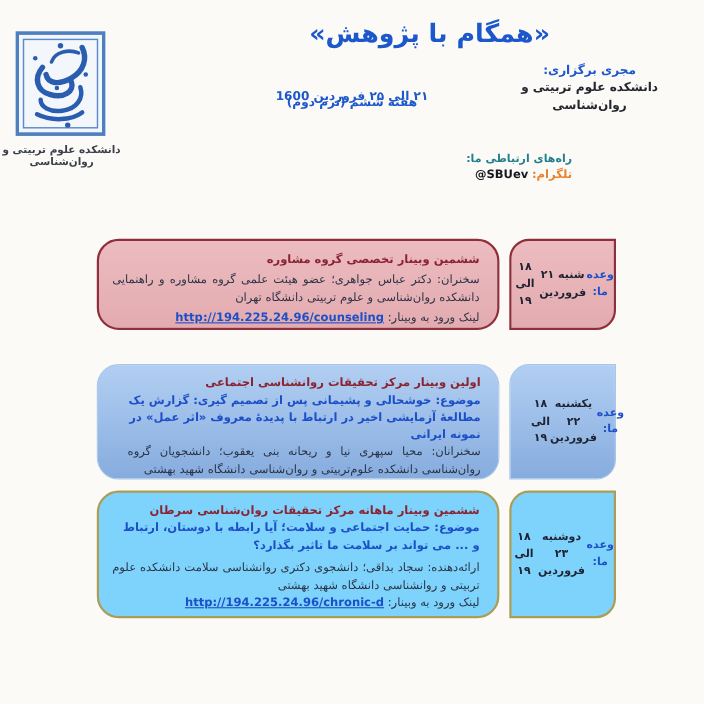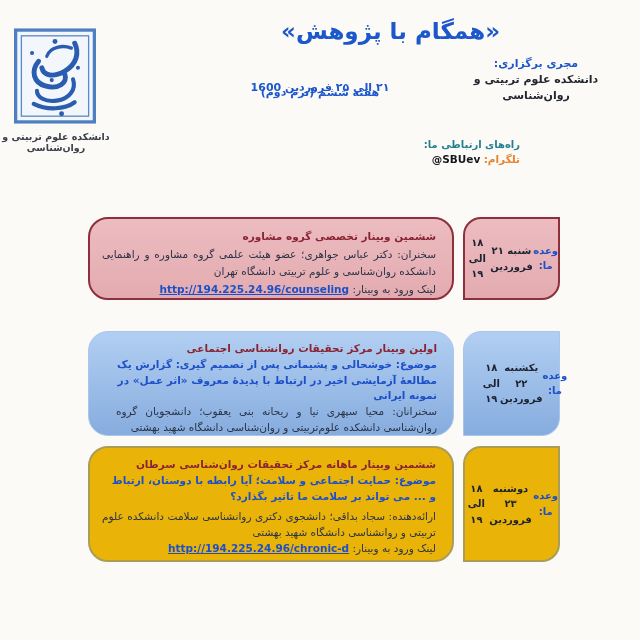--- a/index.html
+++ b/index.html
@@ -45,21 +45,21 @@
   
   .card,.datebox{position:absolute;box-sizing:border-box;}
   .card{left:88px;width:366px;border-radius:20px;padding:9px 16px 6px 12px;overflow:hidden;}
   .datebox{
     left:463px;width:97px;border-radius:18px 0 18px 0;
     display:flex;flex-direction:row;justify-content:center;align-items:center;
     text-align:center;font-size:10px;font-weight:bold;color:#1c2230;line-height:1.55;
   }
   .pink{background:linear-gradient(180deg,#ecbcc0,#e3abb0);border:2px solid #8e2f3c;}
   .blue{background:linear-gradient(180deg,#b2cff2,#86acde);border:1px solid #a8c6ec;}
-  .tan{background:#eab308;border:2px solid #ab9d55;}
+  .tan{background:#7dd3fc;border:2px solid #ab9d55;}
   .r1{top:217px;height:83px;}
   .r2{top:331px;height:105px;padding-left:27px;}
   .r3{top:446px;height:116px;}
   .card p{margin:0;font-size:10.5px;line-height:1.68;color:#2b3346;}
   .card.dense p{line-height:1.5;}
   .card .c-title{color:#8a2433;font-weight:bold;}
   .card .c-topic,.card .c-topic span{color:#1d50c8;font-weight:bold;}
   .card .c-body{text-align:justify;}
   .card .gap{margin-top:5px;}
   .datebox .d-label{color:#1d50c8;margin-bottom:1px;}

